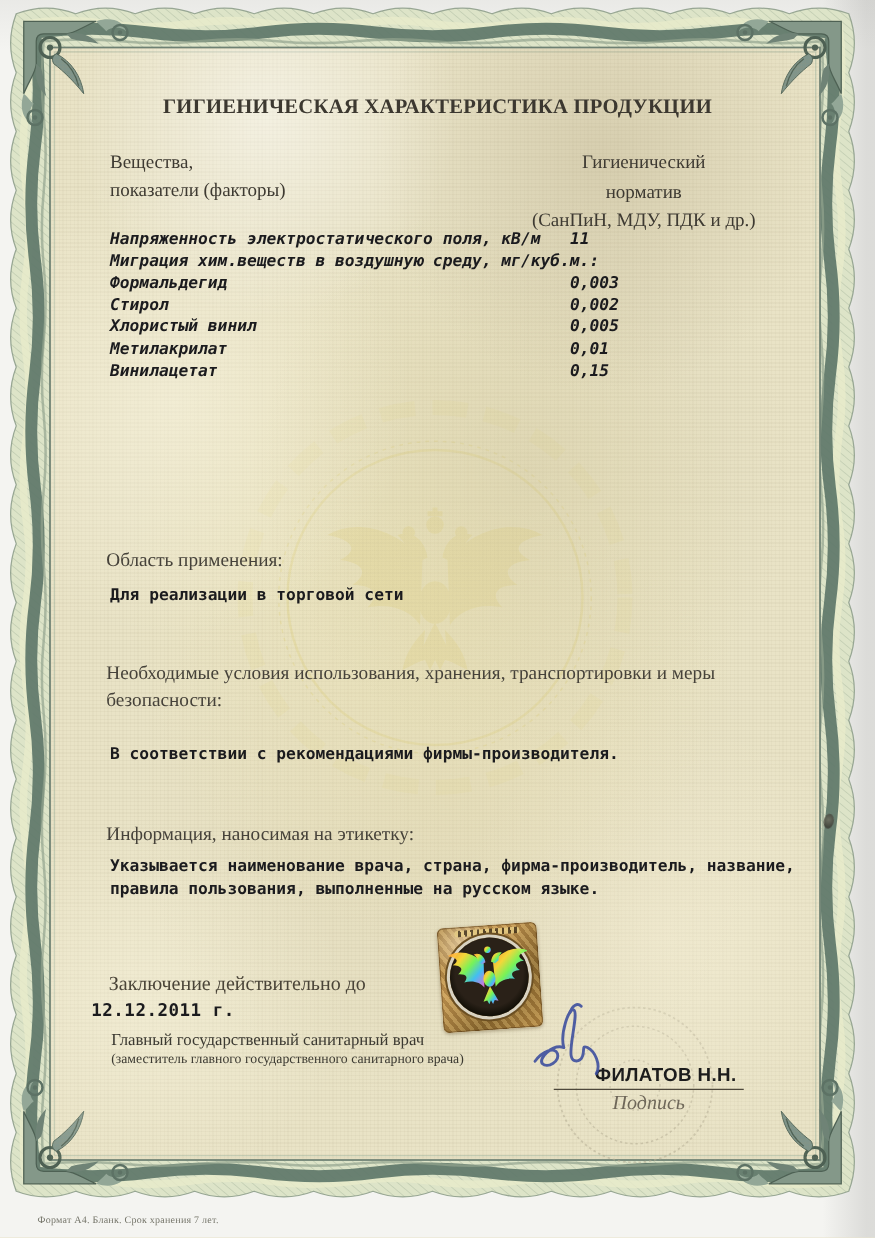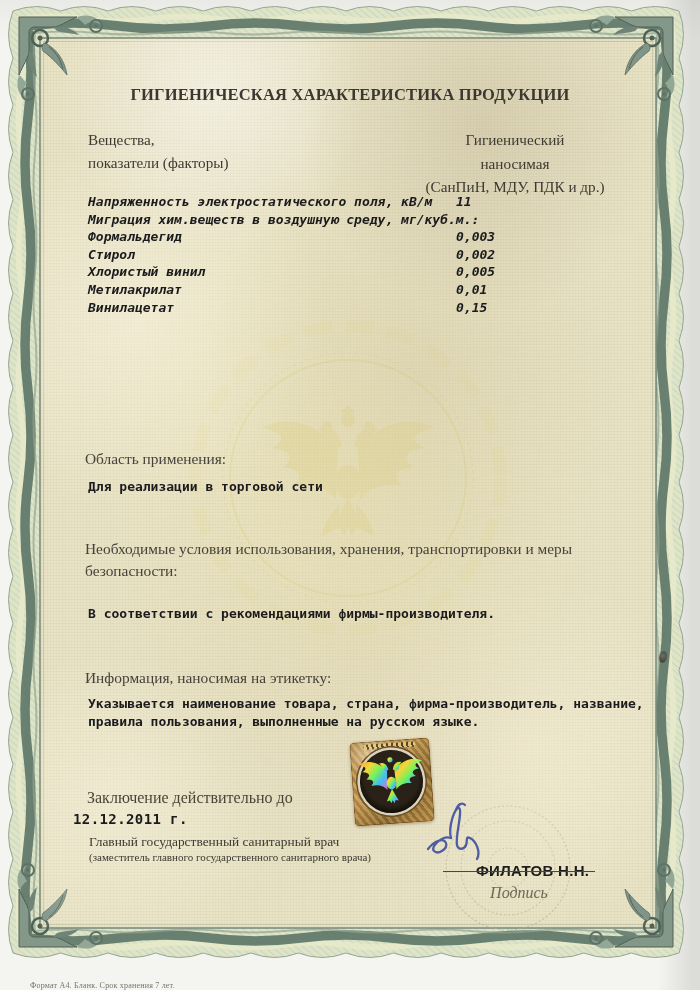--- a/index.html
+++ b/index.html
@@ -23,21 +23,21 @@
       radial-gradient(36% 26% at 28% 6%, rgba(255,255,255,.48), transparent 70%),
       radial-gradient(50% 36% at 62% 38%, rgba(196,186,150,.30), transparent 70%),
       radial-gradient(44% 30% at 16% 32%, rgba(250,246,226,.50), transparent 70%),
       radial-gradient(55% 45% at 50% 48%, rgba(240,230,168,.33), transparent 75%),
       radial-gradient(60% 40% at 52% 68%, rgba(208,196,158,.26), transparent 70%),
       radial-gradient(40% 28% at 80% 80%, rgba(250,244,222,.42), transparent 70%),
       radial-gradient(38% 24% at 12% 86%, rgba(252,248,228,.40), transparent 70%),
       repeating-linear-gradient(0deg, rgba(158,148,116,.08) 0 1px, transparent 1px 3px),
       repeating-linear-gradient(90deg, rgba(158,148,116,.06) 0 1px, transparent 1px 3px);
   }
-  .txt{position:absolute;z-index:3;color:#3e3a32;margin-top:10px;}
+  .txt{position:absolute;z-index:3;color:#3e3a32;}
   .serif{font-family:"Liberation Serif", serif;}
   .mono{font-family:"DejaVu Sans Mono", monospace;font-weight:700;color:#1b1b1e;}
   #title{left:0;top:75px;width:700px;text-align:center;font-size:16.5px;font-weight:700;
          letter-spacing:.2px;color:#3c3830;}
   #col-left{left:88px;top:118px;font-size:15.2px;line-height:23px;}
   #col-right{left:413px;top:118px;width:204px;text-align:center;font-size:15.2px;line-height:23.5px;}
   #rows{left:88px;top:183px;font-size:13px;line-height:17.6px;font-style:italic;}
   .trow{position:relative;white-space:nowrap;height:17.6px;}
   .tval{position:absolute;left:368px;top:0;}
   .sec-label{font-size:15.4px;color:#46423a;}
@@ -165,21 +165,21 @@
   <div id="texture"></div>
 
   <div id="title" class="txt serif">ГИГИЕНИЧЕСКАЯ ХАРАКТЕРИСТИКА ПРОДУКЦИИ</div>
 
   <div id="col-left" class="txt serif">
     <div>Вещества,</div>
     <div>показатели (факторы)</div>
   </div>
   <div id="col-right" class="txt serif">
     <div>Гигиенический</div>
-    <div>наносимая</div>
+    <div>норматив</div>
     <div>(СанПиН, МДУ, ПДК и др.)</div>
   </div>
 
   <div id="rows" class="txt mono">
     <div class="trow">
       <span>Напряженность электростатического поля, кВ/м</span>
       <span class="tval">11</span>
     </div>
     <div class="trow">
       <span>Миграция хим.веществ в воздушную среду, мг/куб.м.:</span>
@@ -207,21 +207,21 @@
     </div>
   </div>
 
   <div id="app-label" class="txt serif sec-label">Область применения:</div>
   <div id="app-value" class="txt mono sec-value">Для реализации в торговой сети</div>
 
   <div id="cond-label" class="txt serif sec-label">Необходимые условия использования,  хранения,  транспортировки и меры безопасности:</div>
   <div id="cond-value" class="txt mono sec-value">В соответствии с рекомендациями фирмы-производителя.</div>
 
   <div id="info-label" class="txt serif sec-label">Информация,  наносимая на этикетку:</div>
-  <div id="info-value1" class="txt mono sec-value">Указывается наименование товара, страна, фирма-производитель, название,</div>
+  <div id="info-value1" class="txt mono sec-value">Указывается наименование врача, страна, фирма-производитель, название,</div>
   <div id="info-value2" class="txt mono sec-value">правила пользования, выполненные на русском языке.</div>
 
   <div id="valid-label" class="txt serif">Заключение действительно до</div>
   <div id="valid-date" class="txt mono">12.12.2011 г.</div>
 
   <div id="doc-line1" class="txt serif">Главный государственный санитарный врач</div>
   <div id="doc-line2" class="txt serif">(заместитель главного государственного санитарного врача)</div>
 
   <div id="stamp">
     <div id="stamp-topline"></div>

